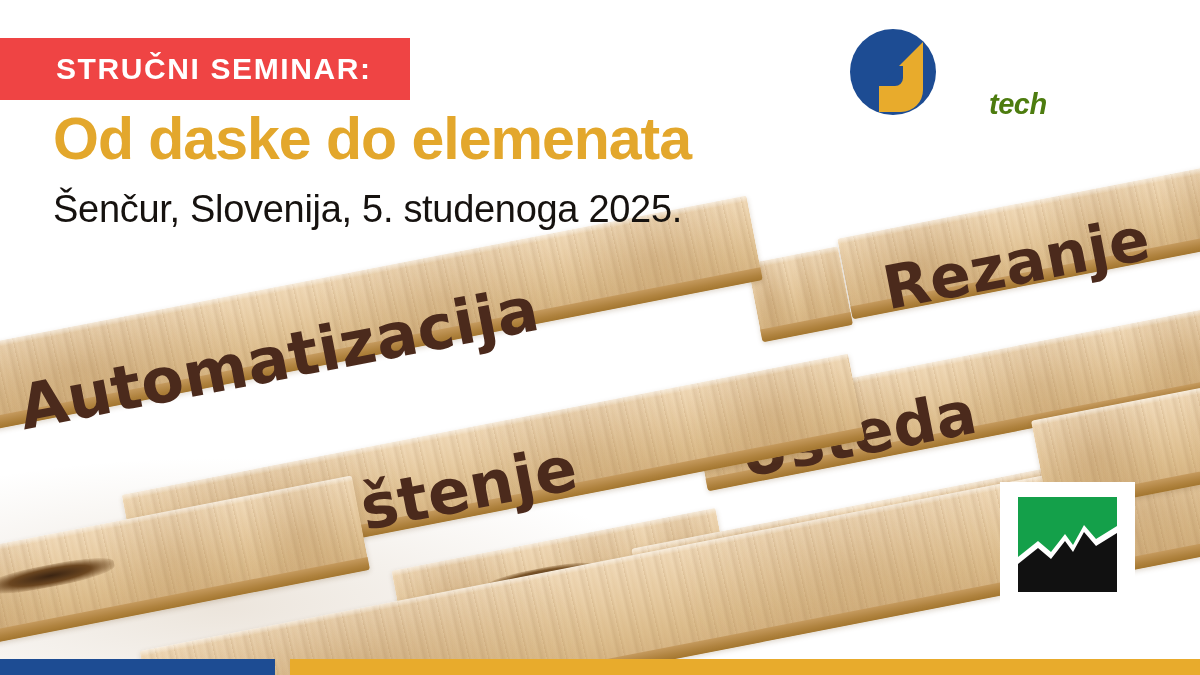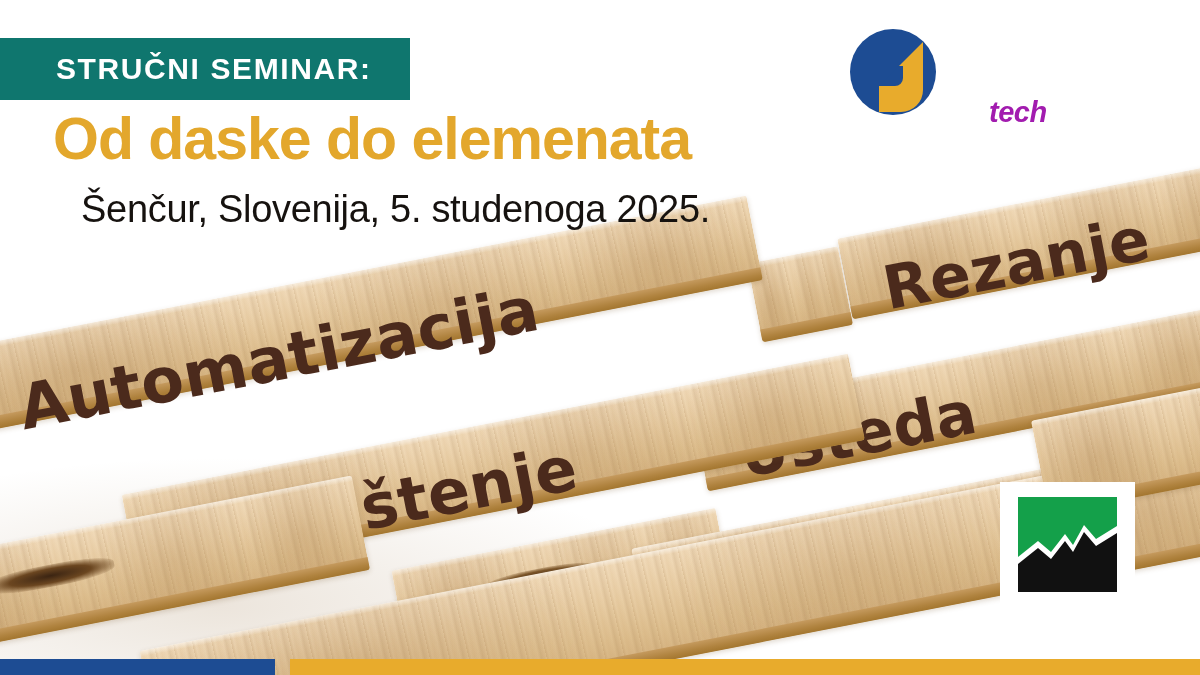--- a/index.html
+++ b/index.html
@@ -57,52 +57,52 @@
     position:absolute;white-space:nowrap;
     font-family:"DejaVu Sans", sans-serif;
     font-weight:bold;color:#4b2a1c;
     letter-spacing:.5px;
   }
 
   
   .header{position:absolute;left:0;top:0;width:1200px;height:150px;background:transparent;}
   .eyebrow{
     position:absolute;left:0;top:38px;height:62px;width:410px;
-    background:#0f766e;display:flex;align-items:center;
+    background:#ef4444;display:flex;align-items:center;
   }
   .eyebrow span{
     color:#ffffff;font-size:30px;font-weight:bold;letter-spacing:1.6px;
     font-family:"Liberation Sans", sans-serif;margin-left:56px;
   }
   .headline{
     position:absolute;left:53px;top:110px;
     font-size:59px;font-weight:bold;color:#e3a72c;
     font-family:"Liberation Sans", sans-serif;
     letter-spacing:-1px;line-height:1;
   }
   .subhead{
     position:absolute;left:53px;top:188px;
     font-size:38px;color:#16120f;font-weight:normal;
-    font-family:"Liberation Sans", sans-serif;letter-spacing:-.3px;margin-left:28px;
+    font-family:"Liberation Sans", sans-serif;letter-spacing:-.3px;
   }
 
   
   .logo{position:absolute;left:849px;top:28px;width:300px;height:112px;}
   .logo-mark{position:absolute;left:0;top:0;width:88px;height:88px;}
   .logo-word{
     position:absolute;left:92px;top:18px;
     font-size:55px;font-style:italic;font-weight:bold;
     font-family:"Liberation Sans", sans-serif;letter-spacing:-1.5px;
     line-height:1;
   }
   .logo-word .a{color:#1d4c93;}
   .logo-word .b{color:#2a5aa3;}
   .logo-tech{
-    position:absolute;left:140px;top:68px;
-    font-size:29px;font-style:italic;font-weight:bold;color:#a21caf;
+    position:absolute;left:140px;top:60px;
+    font-size:29px;font-style:italic;font-weight:bold;color:#4d7c0f;
     font-family:"Liberation Sans", sans-serif;letter-spacing:-.5px;
   }
 
   
   .weinig{
     position:absolute;left:1000px;top:482px;width:135px;height:163px;
     background:#ffffff;
   }
   .weinig-art{position:absolute;left:18px;top:15px;width:99px;height:95px;}
   .weinig-name{

